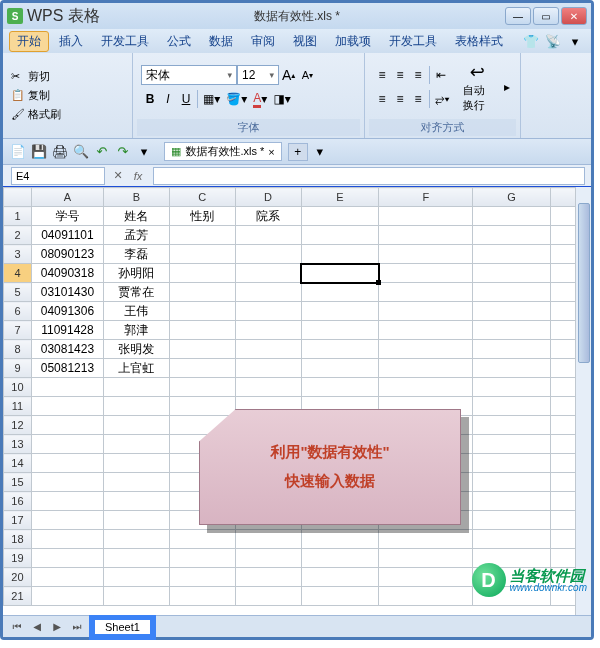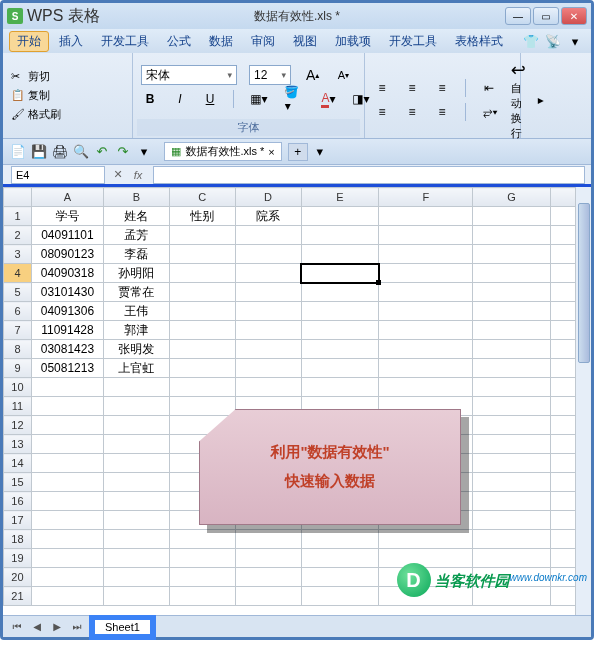--- a/index.html
+++ b/index.html
@@ -22,32 +22,32 @@
 .ribgroup-body { flex: 1; display: flex; align-items: center; }
 .ribgroup-label { text-align: center; font-size: 11px; color: #4a6a9a; padding: 1px 0; background: rgba(200,215,235,.5); }
 .paste-col { display: flex; flex-direction: column; align-items: center; justify-content: center; padding: 0 4px; }
 .paste-btn { width: 36px; height: 50px; display: flex; flex-direction: column; align-items: center; justify-content: center; cursor: pointer; }
 .paste-icon { width: 28px; height: 32px; background: linear-gradient(#f8e8b0, #e8c870); border: 1px solid #c0a050; border-radius: 2px; position: relative; }
 .paste-icon::before { content: ""; position: absolute; top: -4px; left: 6px; width: 14px; height: 6px; background: #888; border-radius: 2px; }
 .clip-list { display: flex; flex-direction: column; gap: 2px; padding-left: 2px; }
 .clip-item { display: flex; align-items: center; gap: 3px; font-size: 11px; cursor: pointer; padding: 1px 2px; }
 .smicon { width: 14px; height: 14px; display: inline-block; }
 .font-col { display: flex; flex-direction: column; gap: 4px; padding: 2px 4px; }
-.font-row { display: flex; align-items: center; gap: 12px; }
+.font-row { display: flex; align-items: center; gap: 0; }
 .combo { height: 20px; border: 1px solid #8aa8cc; background: #fff; font-size: 12px; padding: 0 4px; display: flex; align-items: center; cursor: pointer; }
 .combo::after { content: "▾"; margin-left: auto; font-size: 9px; color: #666; }
 .tbtn { min-width: 18px; height: 20px; border: 1px solid transparent; display: inline-flex; align-items: center; justify-content: center; font-size: 12px; cursor: pointer; padding: 0 2px; }
 .sep { width: 1px; height: 18px; background: #a0b8d8; margin: 0 2px; }
 .align-col { display: flex; flex-direction: column; gap: 4px; padding: 2px 4px; }
 .wrap-btn { display: flex; flex-direction: column; align-items: center; justify-content: center; padding: 4px 6px; cursor: pointer; font-size: 11px; }
 .qat { height: 26px; background: linear-gradient(#dce8f6, #c8daee); border-bottom: 1px solid #a0b8d8; display: flex; align-items: center; padding: 0 6px; gap: 3px; }
 .qat-icon { width: 18px; height: 18px; display: inline-flex; align-items: center; justify-content: center; cursor: pointer; font-size: 13px; }
 .tab-doc { display: flex; align-items: center; background: #fff; border: 1px solid #a0b8d8; padding: 1px 6px; font-size: 11px; gap: 4px; margin-left: 8px; }
 .tab-add { width: 20px; height: 18px; background: #d0dcec; border: 1px solid #a0b8d8; display: flex; align-items: center; justify-content: center; margin-left: 3px; cursor: pointer; font-size: 12px; }
-.namebox-row { height: 22px; background: #e6eef8; border-bottom: 3px solid #1d4ed8; display: flex; align-items: center; }
+.namebox-row { height: 22px; background: #e6eef8; border-bottom: 1px solid #1d4ed8; display: flex; align-items: center; }
 .namebox { width: 94px; height: 18px; border: 1px solid #a0b8d8; background: #fff; font-size: 11px; padding: 0 4px; margin-left: 8px; display: flex; align-items: center; }
 .fx-area { display: flex; align-items: center; gap: 2px; margin-left: 4px; }
 .fx-btn { width: 18px; height: 18px; display: flex; align-items: center; justify-content: center; font-size: 11px; color: #666; cursor: pointer; }
 .formula-bar { flex: 1; height: 18px; border: 1px solid #a0b8d8; background: #fff; margin: 0 6px; }
 .grid-area { flex: 1; position: relative; overflow: hidden; background: #fff; }
 table.sheet { border-collapse: collapse; font-size: 12px; }
 table.sheet th, table.sheet td { border: 1px solid #c0c8d0; height: 19px; text-align: center; font-weight: normal; }
 table.sheet th { background: linear-gradient(#f4f6fa, #e2e8f0); color: #333; font-size: 11px; }
 .corner { width: 28px; background: linear-gradient(#f4f6fa, #e2e8f0); }
 .rowhdr { width: 28px; background: linear-gradient(to right, #f4f6fa, #e2e8f0); font-size: 11px; }
@@ -61,21 +61,21 @@
 .callout-body { position: absolute; width: 262px; height: 116px; background: linear-gradient(#e8cdd6, #d8b4c2); border: 1px solid #a07888; clip-path: polygon(14% 0, 100% 0, 100% 100%, 0 100%, 0 28%); display: flex; flex-direction: column; align-items: center; justify-content: center; gap: 10px; }
 .callout-text { color: #c04028; font-size: 15px; font-weight: bold; }
 .callout-text .q { color: #c04028; }
 .sheettabs { height: 22px; background: #d8e4f2; border-top: 1px solid #a0b8d8; display: flex; align-items: center; padding: 0 6px; gap: 4px; }
 .navbtn { width: 16px; height: 16px; display: flex; align-items: center; justify-content: center; font-size: 10px; color: #555; cursor: pointer; }
 .sheettab { padding: 1px 10px; background: #fff; border: 6px solid #3b82f6; font-size: 11px; cursor: pointer; }
 .scroll-v { position: absolute; right: 0; top: 0; bottom: 0; width: 16px; background: #e6eef8; border-left: 1px solid #c0c8d0; }
 .scroll-thumb { position: absolute; left: 2px; top: 16px; width: 12px; height: 160px; background: linear-gradient(to right, #cde, #abd); border: 1px solid #8aa8cc; border-radius: 2px; }
 .watermark { position: absolute; right: 4px; bottom: 18px; display: flex; align-items: center; gap: 4px; pointer-events: none; }
 .wm-logo { width: 34px; height: 34px; border-radius: 50%; background: radial-gradient(circle at 35% 35%, #6de09a, #0aa85a); display: flex; align-items: center; justify-content: center; color: #fff; font-size: 20px; font-weight: bold; }
-.wm-text { display: flex; flex-direction: row; line-height: 1; }
+.wm-text { display: flex; flex-direction: column; line-height: 1; }
 .wm-cn { font-size: 15px; font-weight: bold; color: #0a9a50; font-style: italic; }
 .wm-url { font-size: 10px; color: #0a7ac8; font-style: italic; }
 </style>
 </head>
 <body>
 
 <div class="window">
 
   <div class="titlebar">
     <span class="app-icon">S</span>

